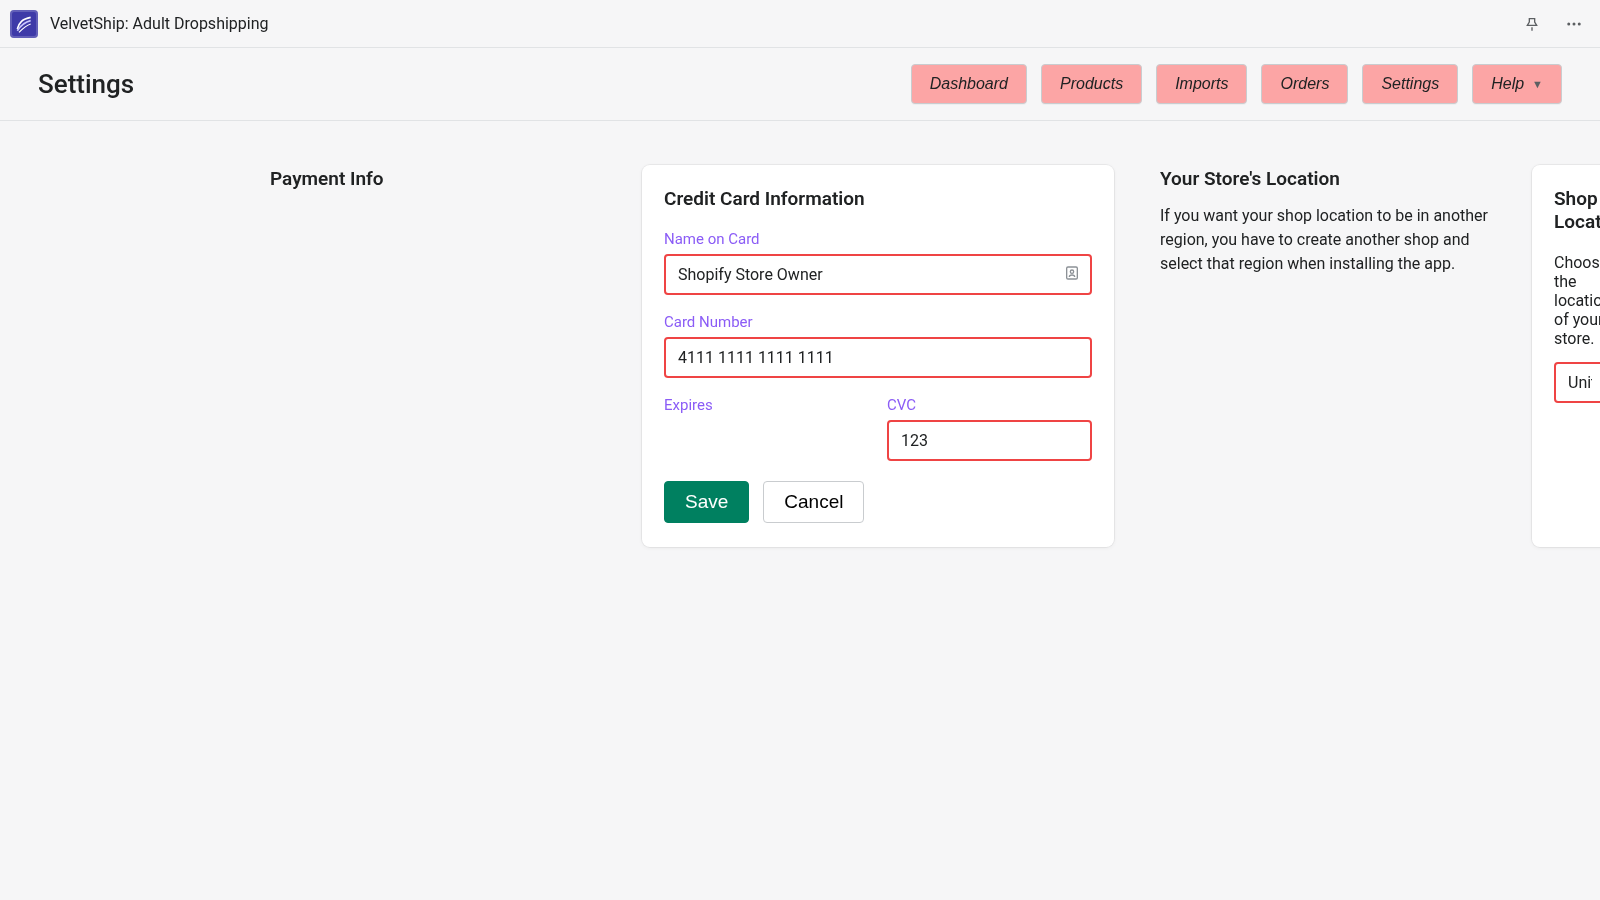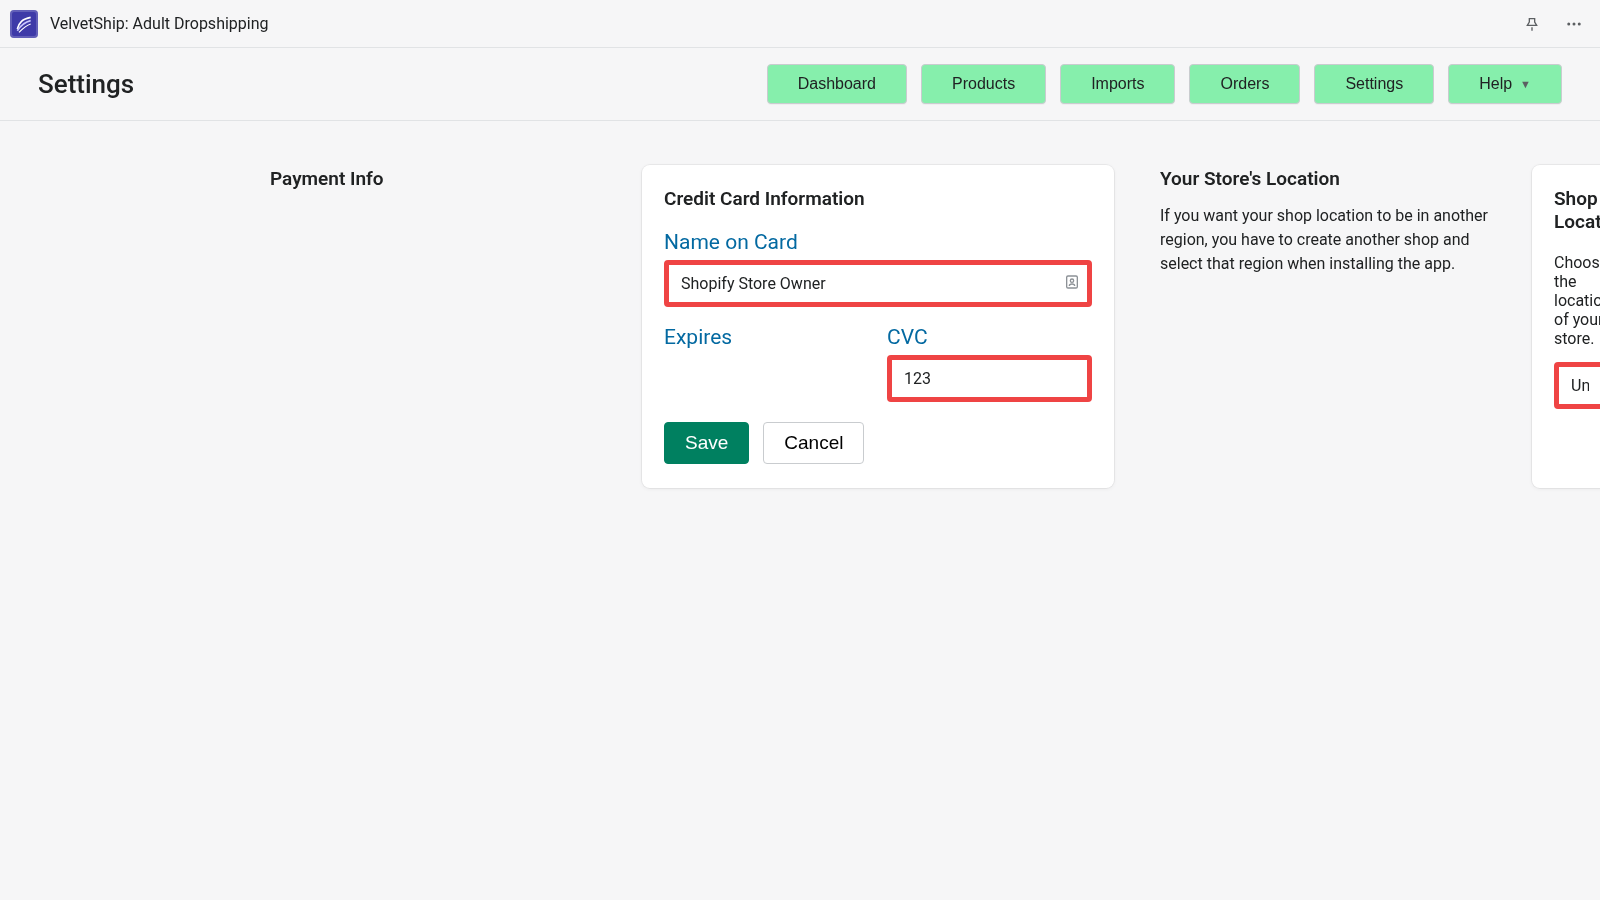--- a/index.html
+++ b/index.html
@@ -45,30 +45,30 @@
     display: flex;
     align-items: center;
     justify-content: space-between;
     padding: 16px 38px 16px 38px;
     background: #f6f6f7;
     border-bottom: 1px solid #e1e3e5;
   }
   .page-title { font-size: 26px; font-weight: 500; }
   .nav { display: flex; gap: 14px; }
   .nav-btn {
-    background: #86efac;
+    background: #fca5a5;
     border: 1px solid #c9cccf;
     border-radius: 4px;
-    padding: 10px 30px;
+    padding: 10px 18px;
     font-size: 16px;
     font-weight: 500;
     color: #202223;
     cursor: pointer;
     box-shadow: 0 1px 0 rgba(0,0,0,0.03);
-    display: flex; align-items: center; gap: 8px;
+    display: flex; align-items: center; gap: 8px; font-style: italic;
   }
   .caret { font-size: 11px; color: #5c5f62; }
 
   
   .scroll {
     height: calc(100% - 48px - 68px);
     overflow-y: auto;
   }
   .content {
     max-width: 1060px;
@@ -84,24 +84,24 @@
     flex: 1;
     background: #ffffff;
     border-radius: 8px;
     box-shadow: 0 0 0 1px rgba(0,0,0,0.05), 0 1px 4px rgba(0,0,0,0.06);
     padding: 22px 22px 24px;
   }
   .card h3 { font-size: 19px; font-weight: 600; margin-bottom: 20px; }
   .card .sublabel { font-size: 16px; margin-bottom: 14px; }
 
   .field { margin-bottom: 18px; }
-  .field label { display: block; font-size: 21px; margin-bottom: 6px; color: #0369a1; }
+  .field label { display: block; font-size: 15px; margin-bottom: 6px; color: #8b5cf6; }
   .input, .select {
     width: 100%;
-    border: 5px solid #ef4444;
+    border: 2px solid #ef4444;
     border-radius: 4px;
     padding: 9px 12px;
     font-size: 16px;
     font-family: inherit;
     color: #202223;
     background: #fff;
   }
 
   .row { display: flex; gap: 18px; }
   .row .field { flex: 0 0 205px; }
@@ -203,20 +203,24 @@
             <span class="input-affordance">
               <svg width="16" height="16" viewBox="0 0 24 24" fill="none" stroke="currentColor" stroke-width="2">
                   <rect x="4" y="3" width="16" height="18" rx="2"></rect>
                   <circle cx="12" cy="10" r="2.5"></circle>
                   <path d="M8 18c0-2 2-3 4-3s4 1 4 3"></path>
                 </svg>
             </span>
           </div>
         </div>
 
+        <div class="field">
+          <label>Card Number</label>
+          <input class="input" type="text" value="4111 1111 1111 1111" style="">
+        </div>
 
         <div class="row">
           <div class="field">
             <label>Expires</label>
           </div>
           <div class="field">
             <label>CVC</label>
             <input class="input" type="text" value="123" style="">
           </div>
         </div>

